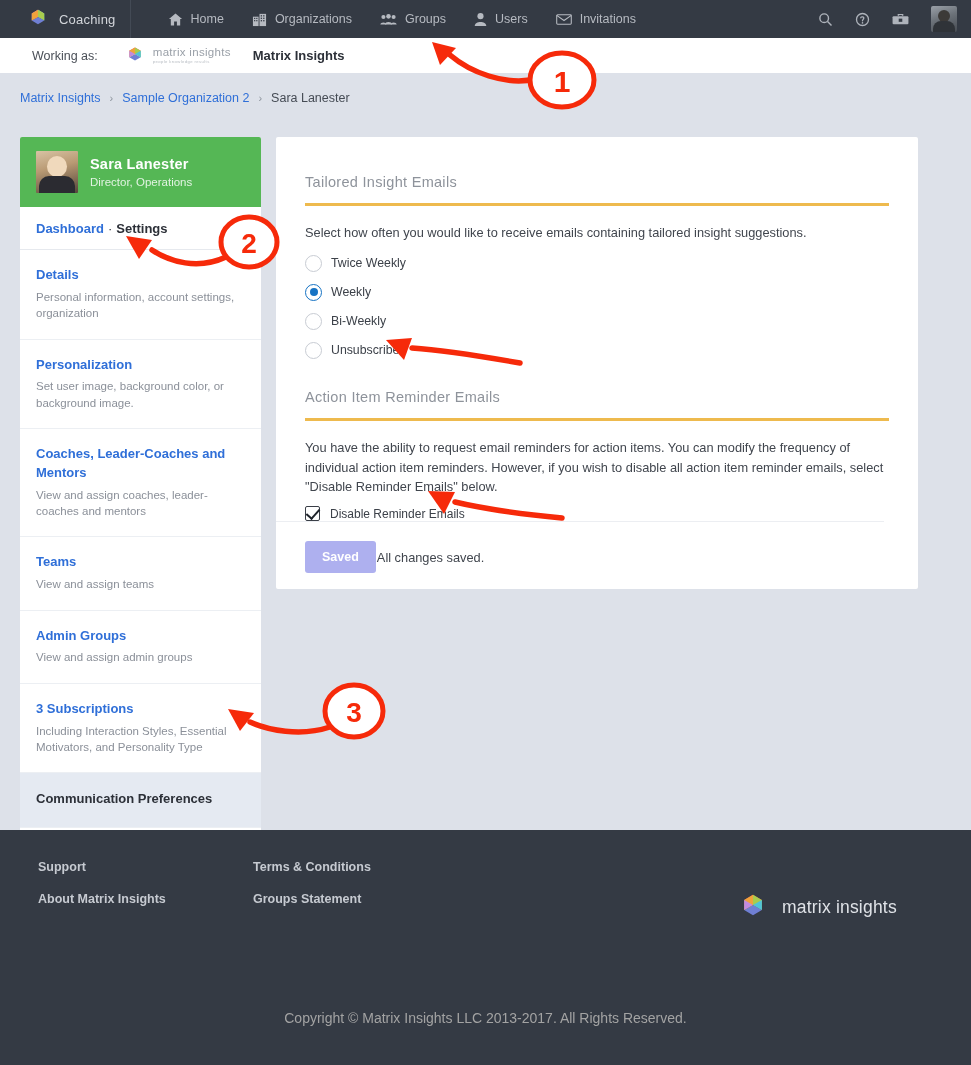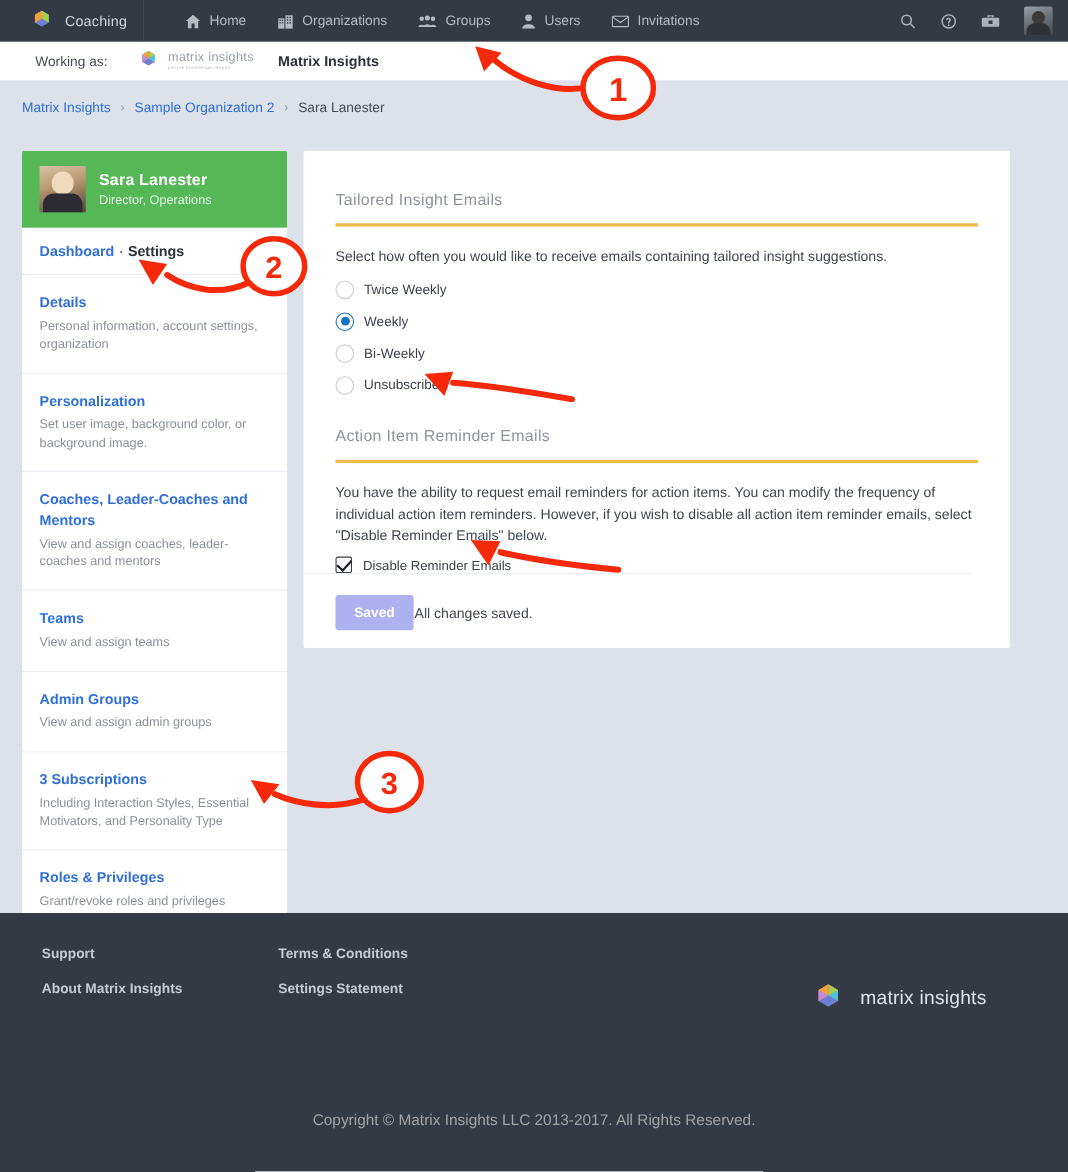--- a/index.html
+++ b/index.html
@@ -325,20 +325,23 @@
       <div class="side-desc">View and assign teams</div>
     </div>
     <div class="side-item">
       <div class="side-title">Admin Groups</div>
       <div class="side-desc">View and assign admin groups</div>
     </div>
     <div class="side-item">
       <div class="side-title">3 Subscriptions</div>
       <div class="side-desc">Including Interaction Styles, Essential Motivators, and Personality Type</div>
     </div>
+    <div class="side-item active nodesc">
+      <div class="side-title">Communication Preferences</div>
+    </div>
     <div class="side-item">
       <div class="side-title">Roles &amp; Privileges</div>
       <div class="side-desc">Grant/revoke roles and privileges</div>
     </div>
   </div>
 
   <div class="card">
     <div class="card-inner">
 
       <div class="sec-title">Tailored Insight Emails</div>
@@ -382,21 +385,21 @@
   </div>
 
   <div class="footer">
     <div class="fcols">
       <div class="fcol">
         <span class="flink">Support</span>
         <span class="flink">About Matrix Insights</span>
       </div>
       <div class="fcol">
         <span class="flink">Terms &amp; Conditions</span>
-        <span class="flink">Settings Statement</span>
+        <span class="flink">Groups Statement</span>
       </div>
     </div>
 
     <div class="flogo">
       <span class="hex">
         <svg width="34" height="34" viewBox="0 0 100 100">
           <g transform="translate(50,50)">
             <path d="M0,0 L-26,-15 L0,-30 L26,-15 Z" fill="#e8574a"></path>
             <path d="M0,0 L0,-30 L26,-15 L26,15 Z" fill="#a8cc4e"></path>
             <path d="M0,0 L26,15 L0,30 L-26,15 Z" fill="#6f7fd4"></path>

